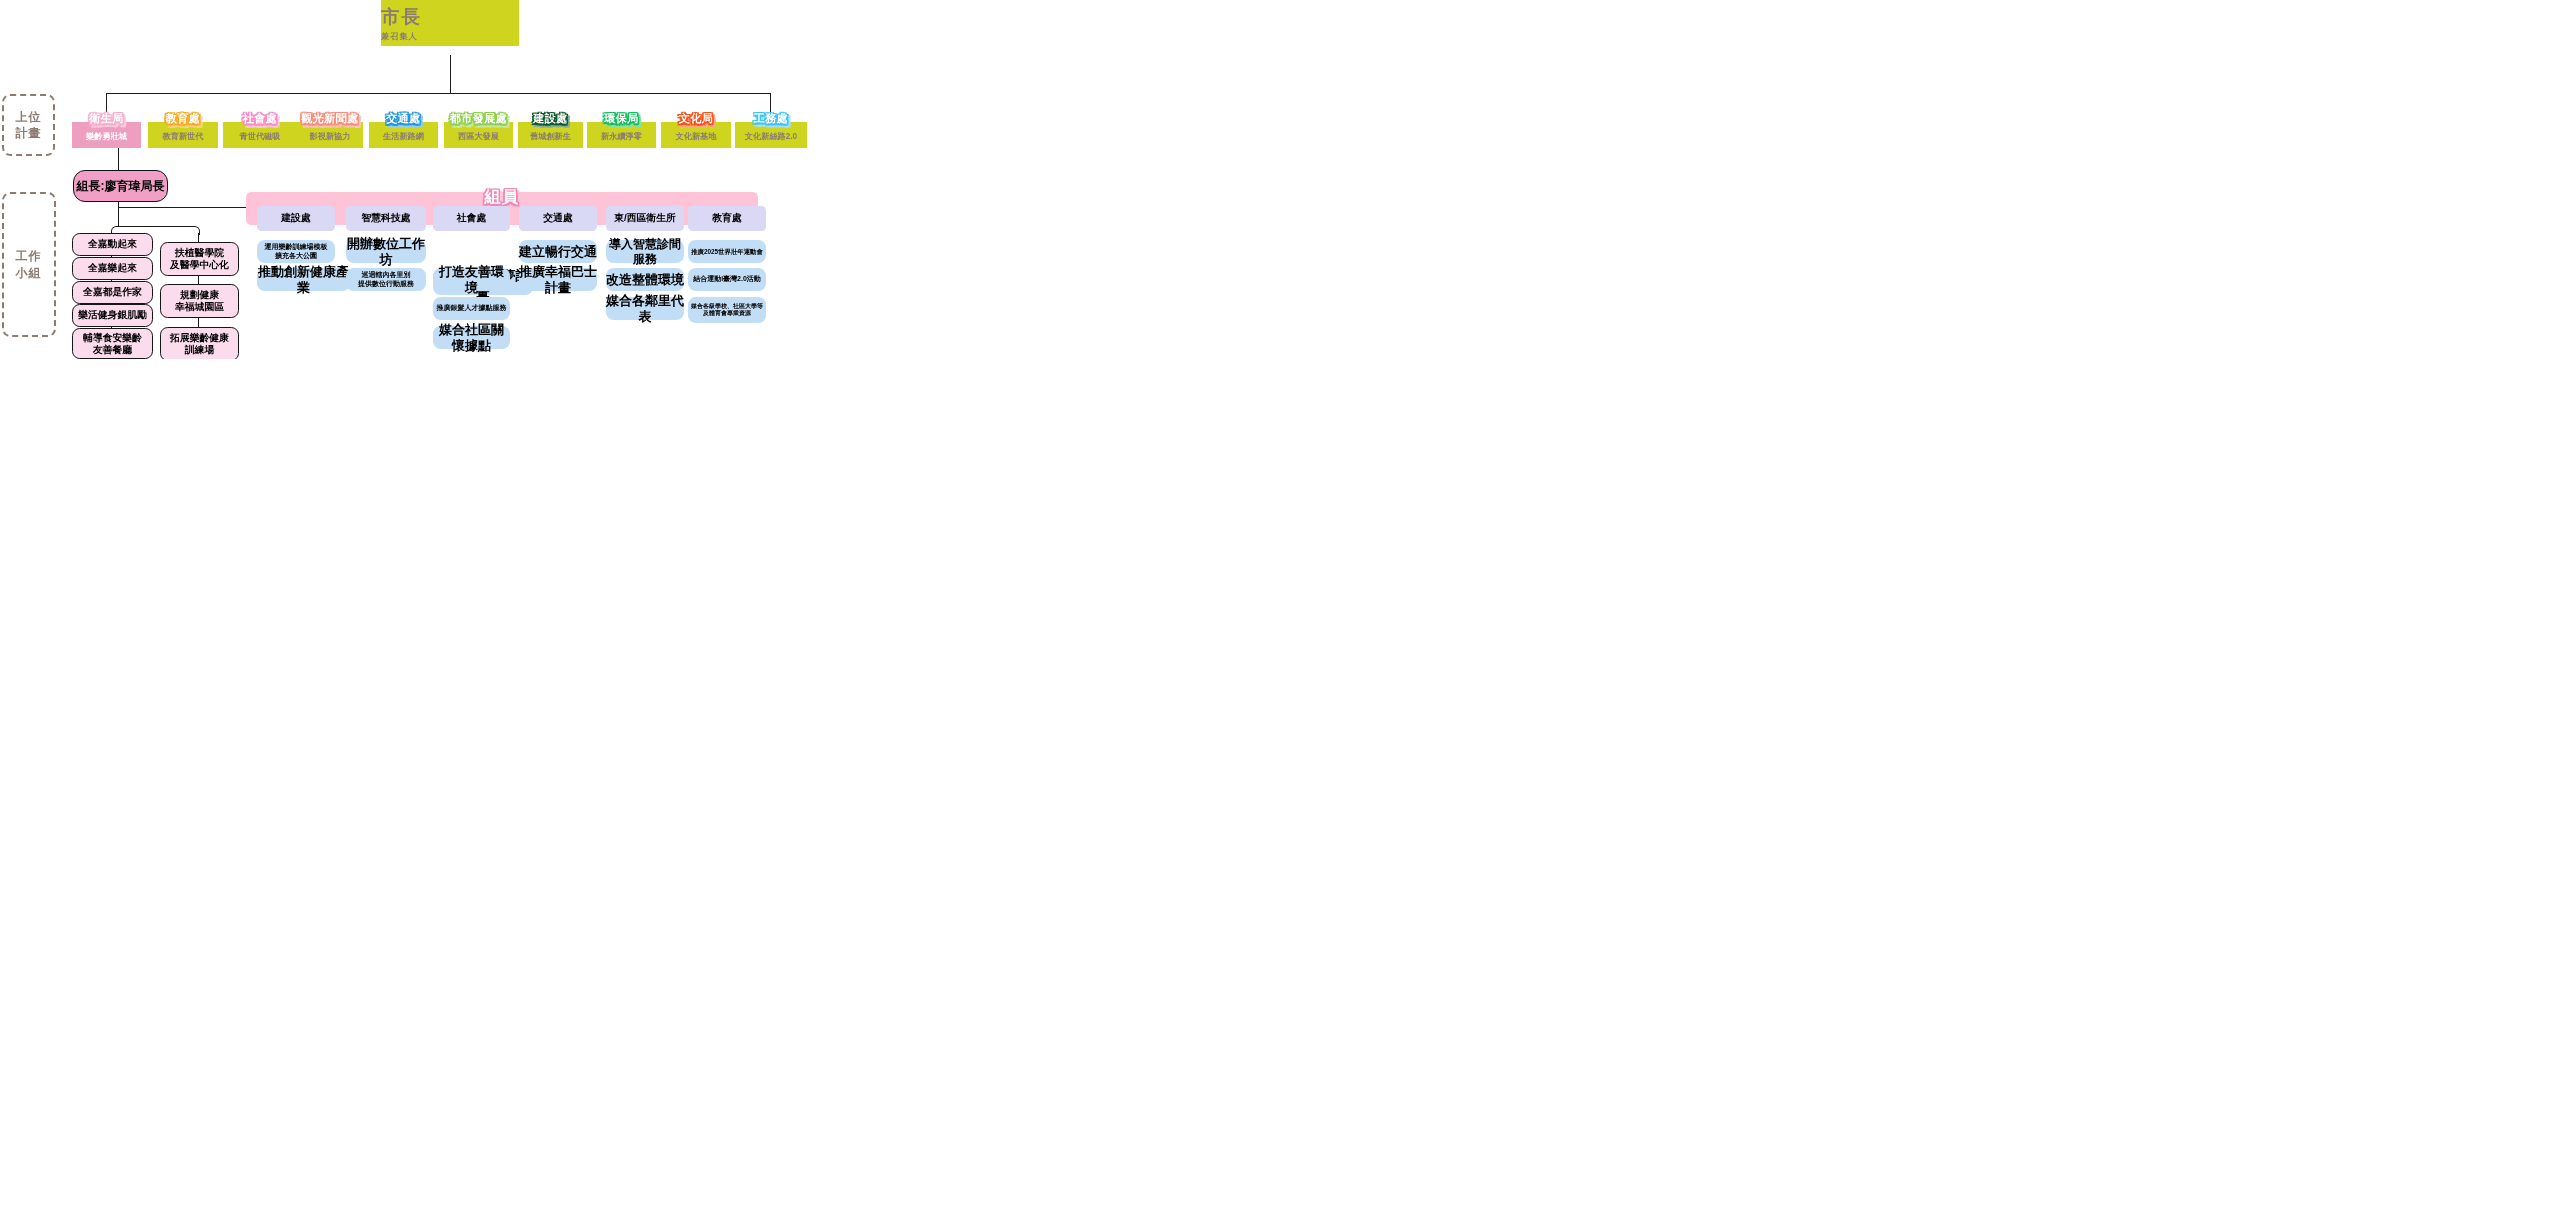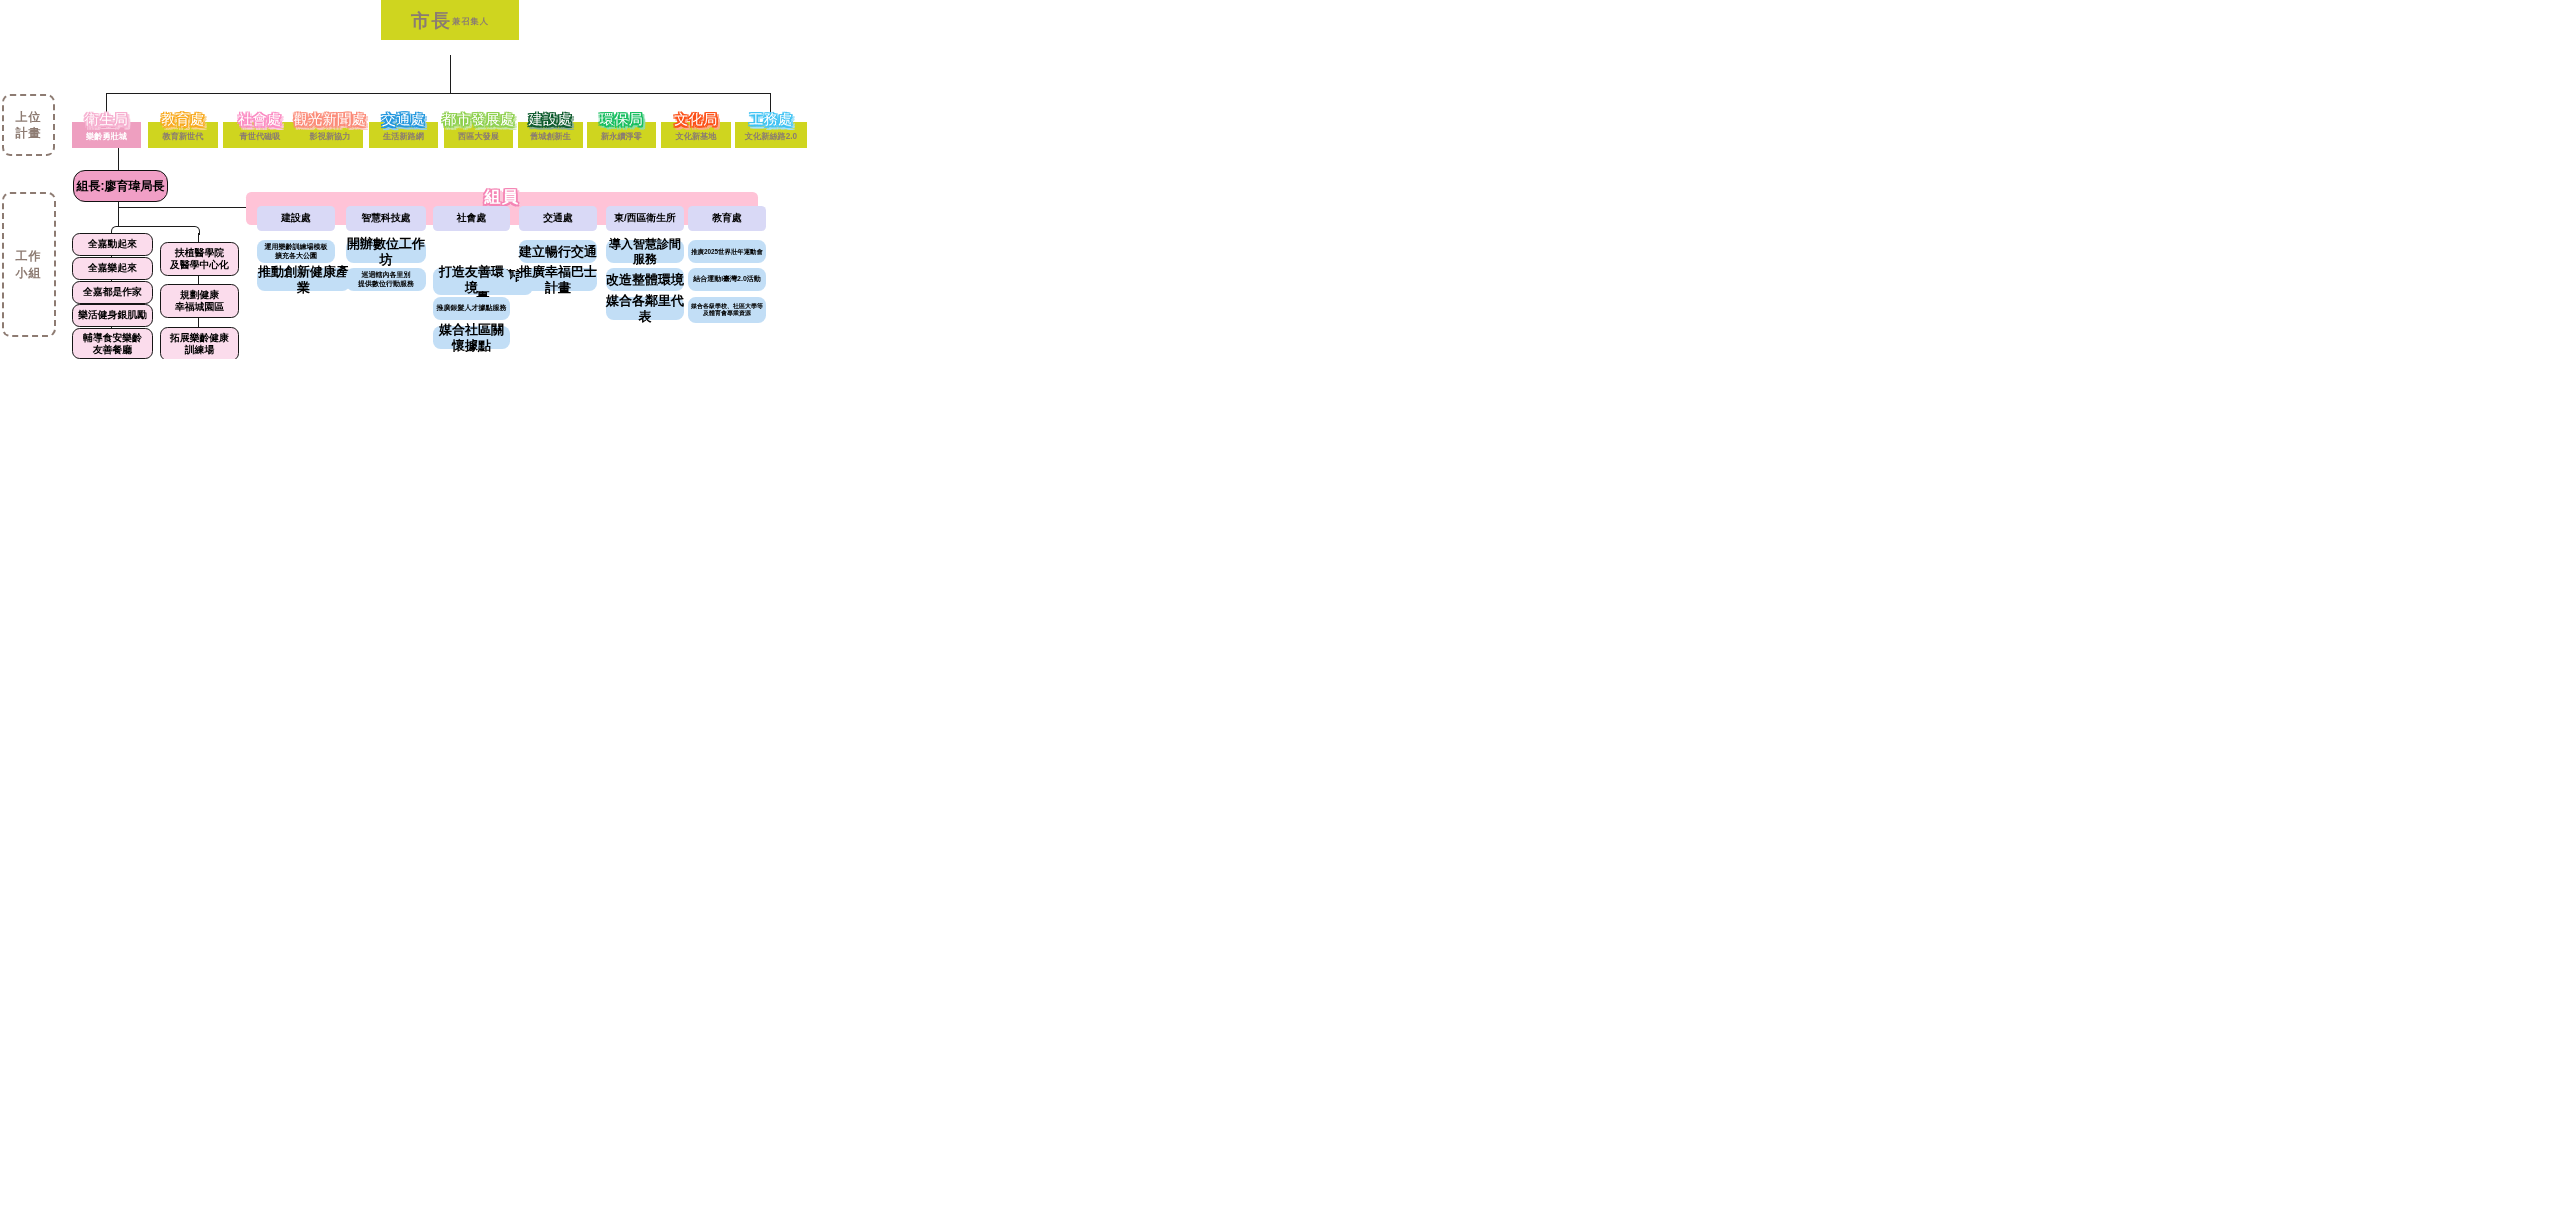--- a/index.html
+++ b/index.html
@@ -1,32 +1,32 @@
 <!DOCTYPE html>
 <html style="font-size:8.2px"><head>
 <meta charset="utf-8">
 <style>
   html,body{margin:0;padding:0;background:#fff;}
   .canvas{position:relative;width:808px;height:359px;background:#fff;overflow:hidden;
           font-family:"Liberation Sans","DejaVu Sans",sans-serif;}
   .line{position:absolute;background:#1c1c1c;z-index:1;}
   .corner{position:absolute;border:1px solid #1c1c1c;border-bottom:none;
           border-radius:5.2px 5.2px 0 0;z-index:1;}
-  .mayor{position:absolute;left:381px;top:0;width:138px;height:40px;background:#cfd51f;
-         display:flex;flex-direction:row;align-items:center;justify-content:center;z-index:2;}
+  .mayor{position:absolute;left:381px;top:0;width:138px;height:46px;background:#cfd51f;
+         display:flex;flex-direction:column;justify-content:center;z-index:2;}
   .mayor-title{font-size:18.5px;font-weight:bold;color:#8a7c72;letter-spacing:2.1px;}
   .mayor-sub{font-size:8.2px;font-weight:bold;color:#8a7c72;margin-top:2.1px;letter-spacing:1px;}
   .dash{position:absolute;border:2.1px dashed #8d7b72;border-radius:8.2px;display:flex;
         align-items:center;justify-content:center;text-align:center;color:#8d7b72;
         font-size:12px;font-weight:bold;white-space:pre-line;line-height:1.35;
         letter-spacing:1px;z-index:2;background:#fff;}
   .dept{position:absolute;top:122px;height:26px;background:#cfd51f;z-index:2;}
   .dept.pink{background:#ee9fc0;}
   .dept-title{position:absolute;left:-6.2px;right:-6.2px;top:-11.3px;text-align:center;
-              font-size:14px;font-weight:normal;color:#fff;letter-spacing:0.5px;z-index:3;
+              font-size:11px;font-weight:bold;color:#fff;letter-spacing:0.5px;z-index:3;
               white-space:nowrap;}
   .dept-sub{position:absolute;left:0;right:0;top:8.8px;text-align:center;font-size:8.2px;
             font-weight:bold;color:#8a7c72;white-space:nowrap;}
   .dept.pink .dept-sub{color:#fff;}
   .leader{position:absolute;left:73px;top:170px;width:93px;height:30px;background:#f19fc6;
           border:1px solid #111;border-radius:12px;display:flex;align-items:center;
           justify-content:center;font-size:12px;font-weight:600;color:#000;z-index:2;text-align:right;}
   .wpill{position:absolute;background:#fbdcec;border:1px solid #161616;border-radius:7.7px;
          display:flex;align-items:center;justify-content:center;text-align:center;
          font-size:9.8px;font-weight:600;color:#000;white-space:pre-line;line-height:1.2;z-index:2;}

